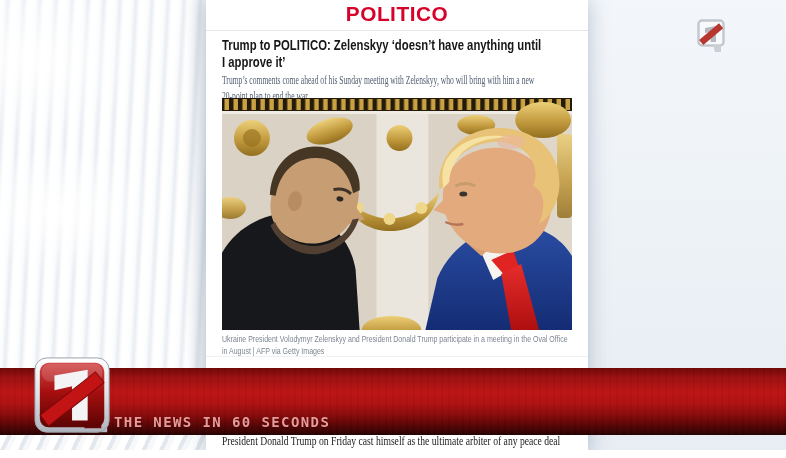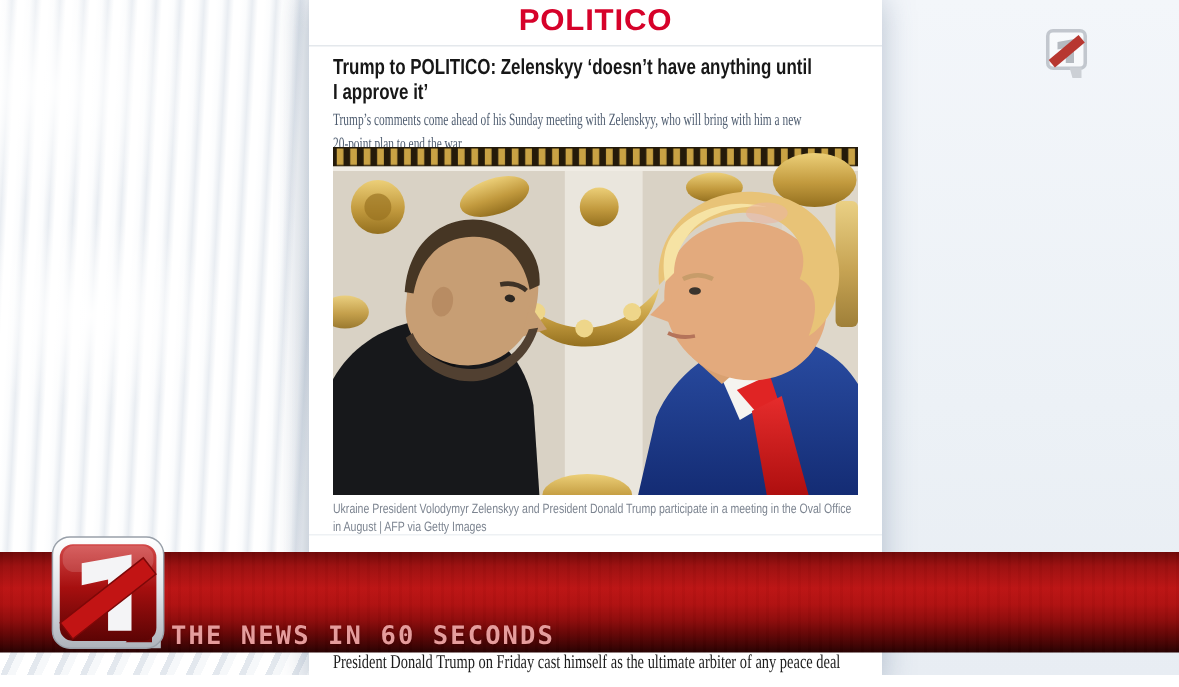--- a/index.html
+++ b/index.html
@@ -65,21 +65,21 @@
       opacity:0.5; }
 
   .badge { position:absolute; left:33px; top:356px; width:82px; height:82px; z-index:5; }
   .badge svg { display:block; width:100%; height:100%; }
 
   .timer { position:absolute; left:112px; top:356px; z-index:5;
       font-family:"DejaVu Sans Mono", monospace; font-weight:700; font-size:60px;
       line-height:1; letter-spacing:9px; color:#f2a6a6;
       text-shadow:0 1px 1px rgba(60,0,0,0.55); }
   .tagline { position:absolute; left:114px; top:414px; z-index:5;
-      font-family:"DejaVu Sans Mono", monospace; font-weight:700; font-size:17px;
+      font-family:"DejaVu Sans Mono", monospace; font-weight:700; font-size:14px;
       letter-spacing:1.4px; color:#e59c9c; text-shadow:0 1px 1px rgba(60,0,0,0.5); }
 
   .watermark { position:absolute; left:697px; top:19px; width:28px; height:34px;
       z-index:3; opacity:0.92; }
   .watermark svg { display:block; width:100%; height:100%; }
 </style>
 </head>
 <body>
 
 <div class="stage">

